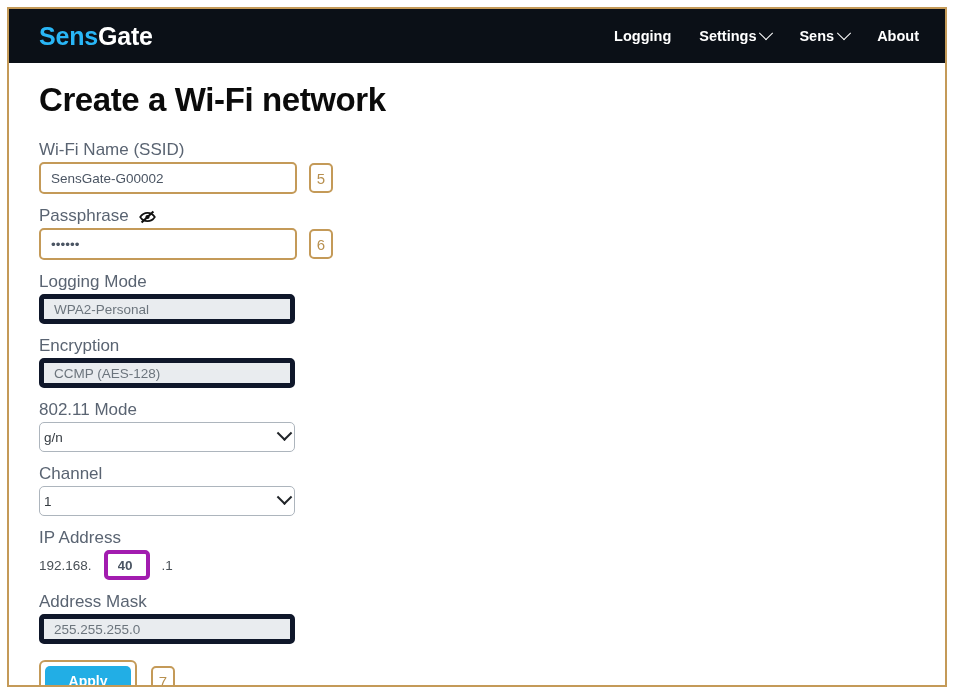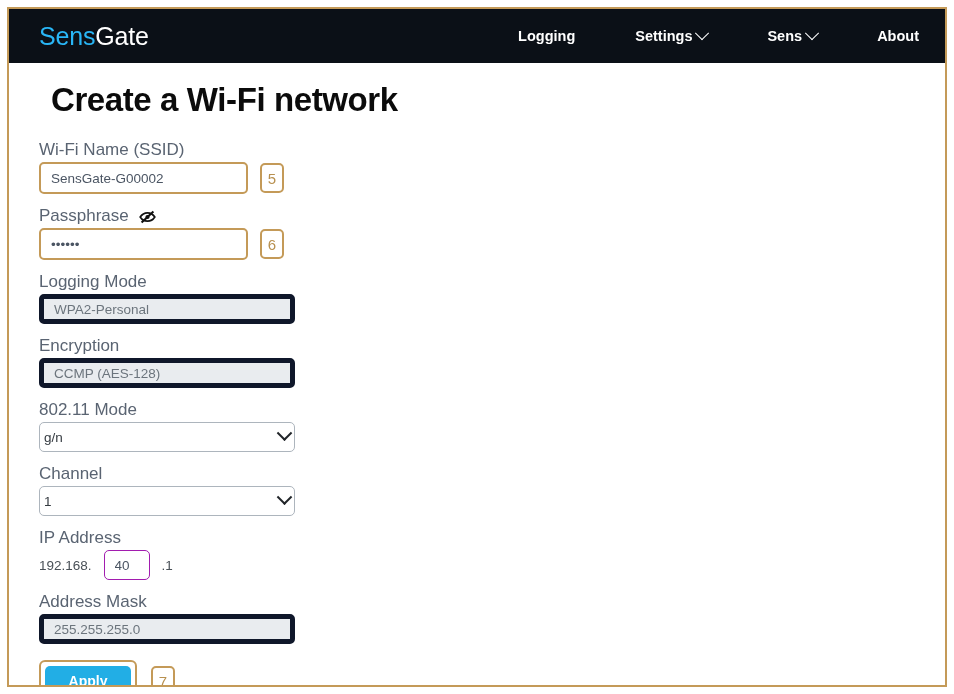--- a/index.html
+++ b/index.html
@@ -28,60 +28,59 @@
   .navbar {
     height: 54px;
     background: #0b1017;
     display: flex;
     align-items: center;
     padding: 0 26px 0 30px;
     box-sizing: border-box;
   }
   .brand {
     font-size: 25px;
-    font-weight: normal;
+    font-weight: bold;
     letter-spacing: -0.2px;
     white-space: nowrap;
   }
   .brand .b1 { color: #29b6f6; }
   .brand .b2 { color: #ffffff; }
   .nav-links {
     margin-left: auto;
     display: flex;
     align-items: center;
     gap: 28px;
   }
   .nav-link {
     color: #ffffff;
     font-size: 14.5px;
     font-weight: bold;
     display: flex;
     align-items: center;
     gap: 5px;
     white-space: nowrap;
     cursor: pointer;
-    margin-left: 32px;
   }
   .caret {
     display: inline-block;
     width: 9px;
     height: 9px;
     border-right: 1.6px solid #ffffff;
     border-bottom: 1.6px solid #ffffff;
     transform: rotate(45deg) translate(-2px, -2px);
   }
   
   .content {
     padding: 18px 30px 0 30px;
   }
   h1.page-title {
     font-size: 33px;
     font-weight: bold;
     color: #0b0b0b;
-    margin: 0 0 22px 12px;
+    margin: 0 0 22px 0;
     letter-spacing: -0.4px;
   }
   .field {
     margin-bottom: 13px;
   }
   .field-label {
     font-size: 17px;
     color: #5a6472;
     margin-bottom: 4px;
     display: flex;
@@ -100,31 +99,32 @@
     font-size: 13.5px;
     color: #4b5563;
     padding: 0 10px;
     font-family: "Liberation Sans", sans-serif;
     outline: none;
   }
   .input-wide { width: 256px; }
   .input-gold {
     border: 2.5px solid #c49a58;
     background: #ffffff;
-    width: 209px;
+    width: 258px;
     height: 32px;
   }
   .input-disabled {
     border: 5px solid #0f172a;
     background: #e9ecef;
     color: #6c757d;
   }
   .input-plain {
-    border: 1px solid #a21caf;
-    background: #ffffff;
+    border: 4px solid #a21caf;
+    background: #ffffff;
+    font-weight: bold;
   }
   .select-box {
     box-sizing: border-box;
     width: 256px;
     height: 30px;
     border: 1px solid #adb5bd;
     border-radius: 5px;
     background: #ffffff;
     display: flex;
     align-items: center;

